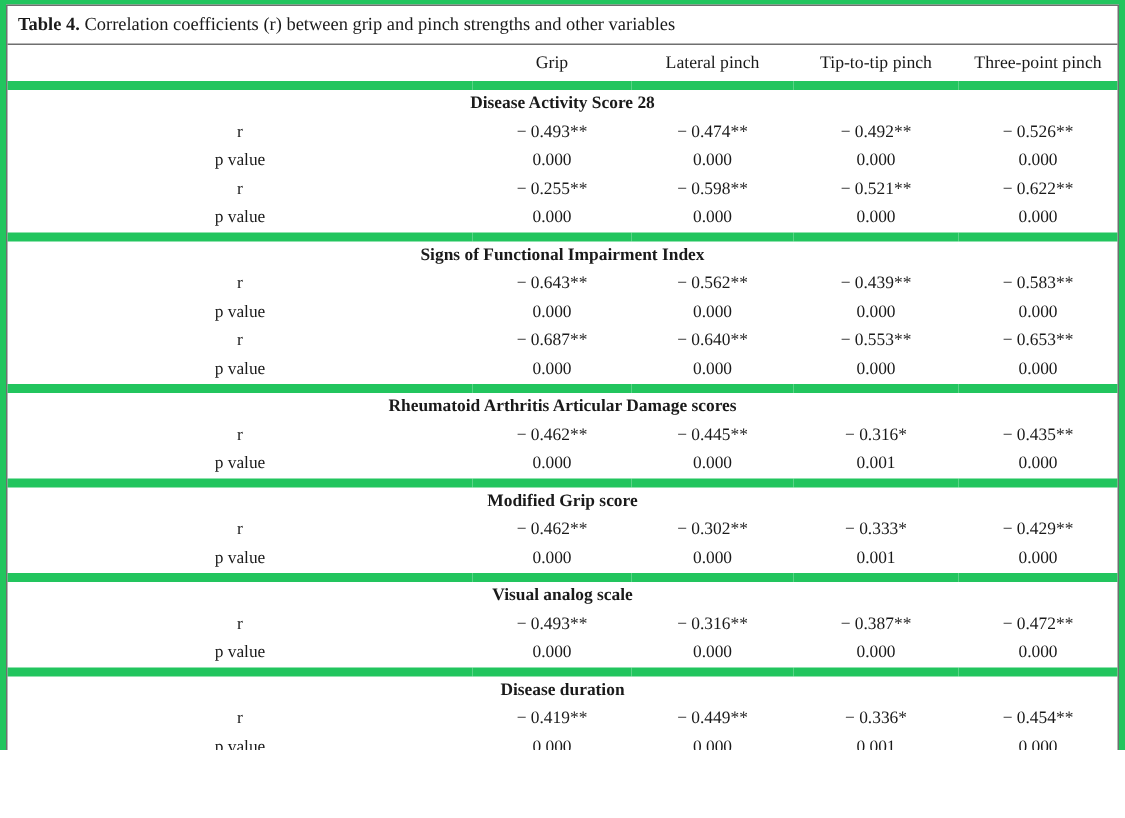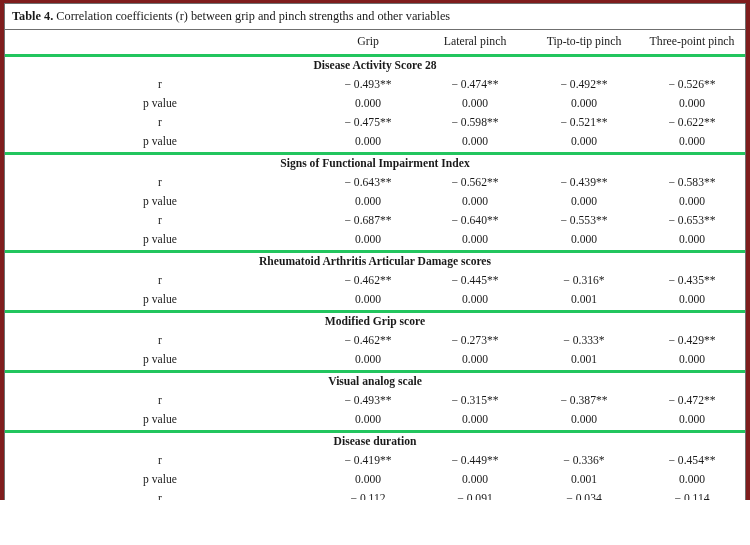--- a/index.html
+++ b/index.html
@@ -9,21 +9,21 @@
   }
   body {
     font-family: "Liberation Serif", serif;
     color: #1a1a1a;
   }
   .page {
     width: 750px;
     height: 500px;
     box-sizing: border-box;
     position: relative;
-    background: #7f1d1d;
+    background: #22c55e;
   }
   .table-wrap {
     position: absolute;
     left: 4px;
     top: 3px;
     width: 742px;
     box-sizing: border-box;
     border: 1px solid #6f6f6f;
     background: #ffffff;
   }
@@ -65,21 +65,21 @@
     height: 16px;
   }
   td.group {
     text-align: left;
     font-weight: bold;
     padding-left: 7px;
     border-top: 1px solid #9a9a9a;
     font-size: 11.6px;
   }
   tr.group-row td {
-    border-top: 3px solid #22c55e;
+    border-top: 6px solid #22c55e;
   }
   td.rowlabel {
     text-align: left;
     padding-left: 22px;
   }
 </style>
 </head>
 <body>
 
 <div class="page">
@@ -122,21 +122,21 @@
         <tr>
           <td class="rowlabel">p value</td>
           <td>0.000</td>
           <td>0.000</td>
           <td>0.000</td>
           <td>0.000</td>
         </tr>
 
         <tr>
           <td class="rowlabel">r</td>
-          <td>− 0.475**</td>
+          <td>− 0.255**</td>
           <td>− 0.598**</td>
           <td>− 0.521**</td>
           <td>− 0.622**</td>
         </tr>
         <tr>
           <td class="rowlabel">p value</td>
           <td>0.000</td>
           <td>0.000</td>
           <td>0.000</td>
           <td>0.000</td>
@@ -192,39 +192,39 @@
           <td>0.001</td>
           <td>0.000</td>
         </tr>
 
         <tr class="group-row">
           <td class="group" colspan="5">Modified Grip score</td>
         </tr>
         <tr>
           <td class="rowlabel">r</td>
           <td>− 0.462**</td>
-          <td>− 0.273**</td>
+          <td>− 0.302**</td>
           <td>− 0.333*</td>
           <td>− 0.429**</td>
         </tr>
         <tr>
           <td class="rowlabel">p value</td>
           <td>0.000</td>
           <td>0.000</td>
           <td>0.001</td>
           <td>0.000</td>
         </tr>
 
         <tr class="group-row">
           <td class="group" colspan="5">Visual analog scale</td>
         </tr>
         <tr>
           <td class="rowlabel">r</td>
           <td>− 0.493**</td>
-          <td>− 0.315**</td>
+          <td>− 0.316**</td>
           <td>− 0.387**</td>
           <td>− 0.472**</td>
         </tr>
         <tr>
           <td class="rowlabel">p value</td>
           <td>0.000</td>
           <td>0.000</td>
           <td>0.000</td>
           <td>0.000</td>
         </tr>

